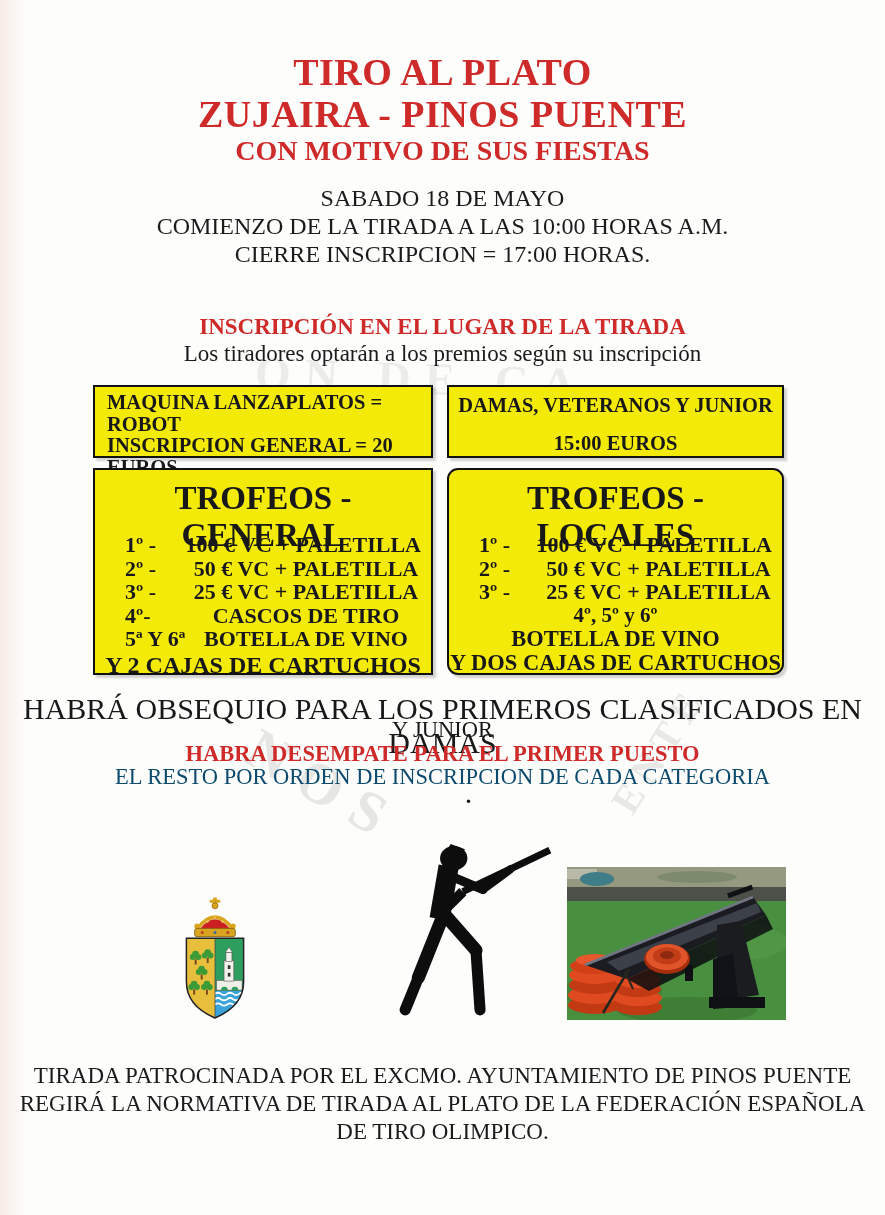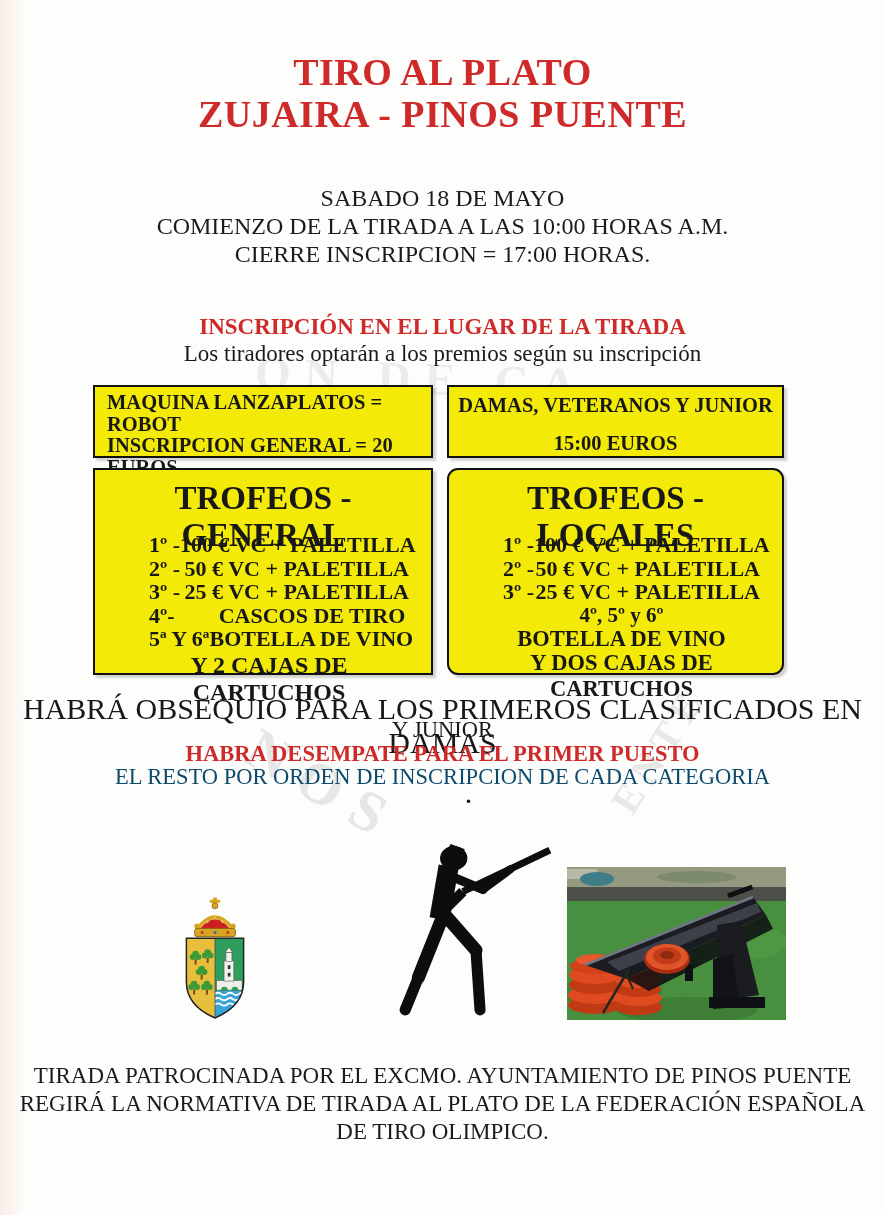--- a/index.html
+++ b/index.html
@@ -42,21 +42,21 @@
   }
   .fee-left {left:93px;  top:385px; width:340px; height:73px;}
   .fee-right{left:447px; top:385px; width:337px; height:73px;}
   .fee-left .lines{padding:5px 0 0 12px; font-size:20.5px; font-weight:bold; line-height:21.5px;}
   .fee-right .l1{margin-top:7px; text-align:center; font-size:20.5px; font-weight:bold;}
   .fee-right .l2{margin-top:15px; text-align:center; font-size:20.5px; font-weight:bold;}
 
   .tro-left {left:93px;  top:468px; width:340px; height:207px;}
   .tro-right{left:447px; top:468px; width:337px; height:207px;border-radius:11px;}
   .tro-title{margin-top:10px; text-align:center; font-size:33px; font-weight:bold;}
-  .tro-rows{position:absolute; left:0; right:12px; top:62px;padding-left:24px;}
+  .tro-rows{position:absolute; left:0; right:0; top:62px;}
   .tro-row{display:flex; height:23.5px; font-size:22px; font-weight:bold; align-items:baseline;}
   .tro-place{width:96px; padding-left:30px; box-sizing:border-box; white-space:nowrap;}
   .tro-prize{flex:1; text-align:center; padding-right:10px; white-space:nowrap;}
   .tro-foot{font-size:24px; font-weight:bold; text-align:center; margin-top:2px;}
   .tro-extra1{height:23.5px; font-size:21px; font-weight:bold; text-align:center;}
   .tro-extra2,.tro-extra3{height:23.5px; font-size:22.5px; font-weight:bold; text-align:center;}
 
   
   .note-b1{top:692px; font-size:30px;}
   .note-b2{top:717px; font-size:22.5px;}
@@ -77,20 +77,21 @@
 <body>
 
 <div class="poster">
 
   <div class="wm wm1">ON DE CA</div>
   <div class="wm wm2">NOS</div>
   <div class="wm wm3">ENTE</div>
 
   <div class="abs center z title1">TIRO AL PLATO</div>
   <div class="abs center z title2">ZUJAIRA - PINOS PUENTE</div>
+  <div class="abs center z title3">CON MOTIVO DE SUS FIESTAS</div>
 
   <div class="abs center z details">
     <div>SABADO 18 DE MAYO</div>
     <div>COMIENZO DE LA TIRADA A LAS 10:00 HORAS A.M.</div>
     <div>CIERRE INSCRIPCION = 17:00 HORAS.</div>
   </div>
 
   <div class="abs center z insc-head">INSCRIPCIÓN EN EL LUGAR DE LA TIRADA</div>
   <div class="abs center z insc-sub">Los tiradores optarán a los premios según su inscripción</div>
 

